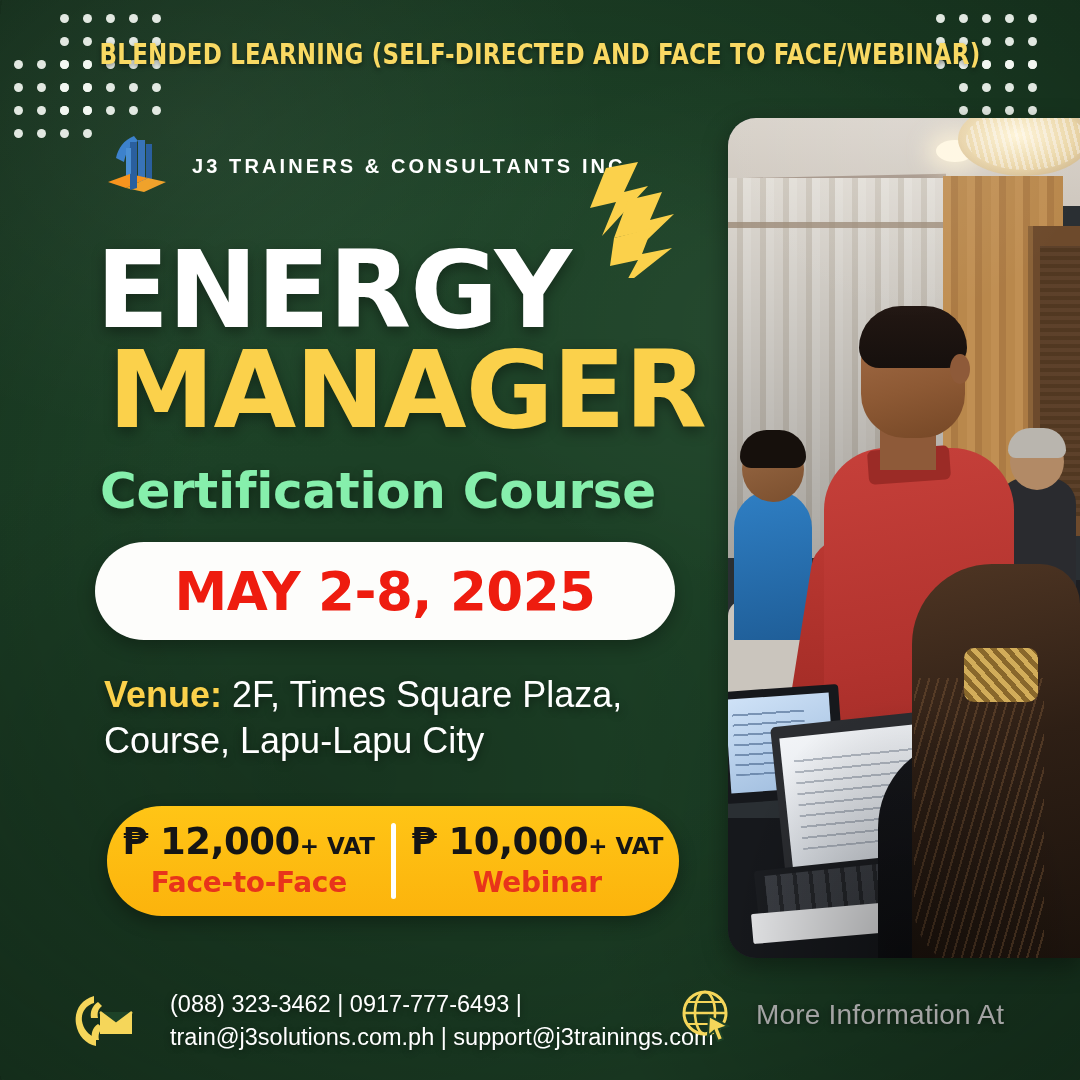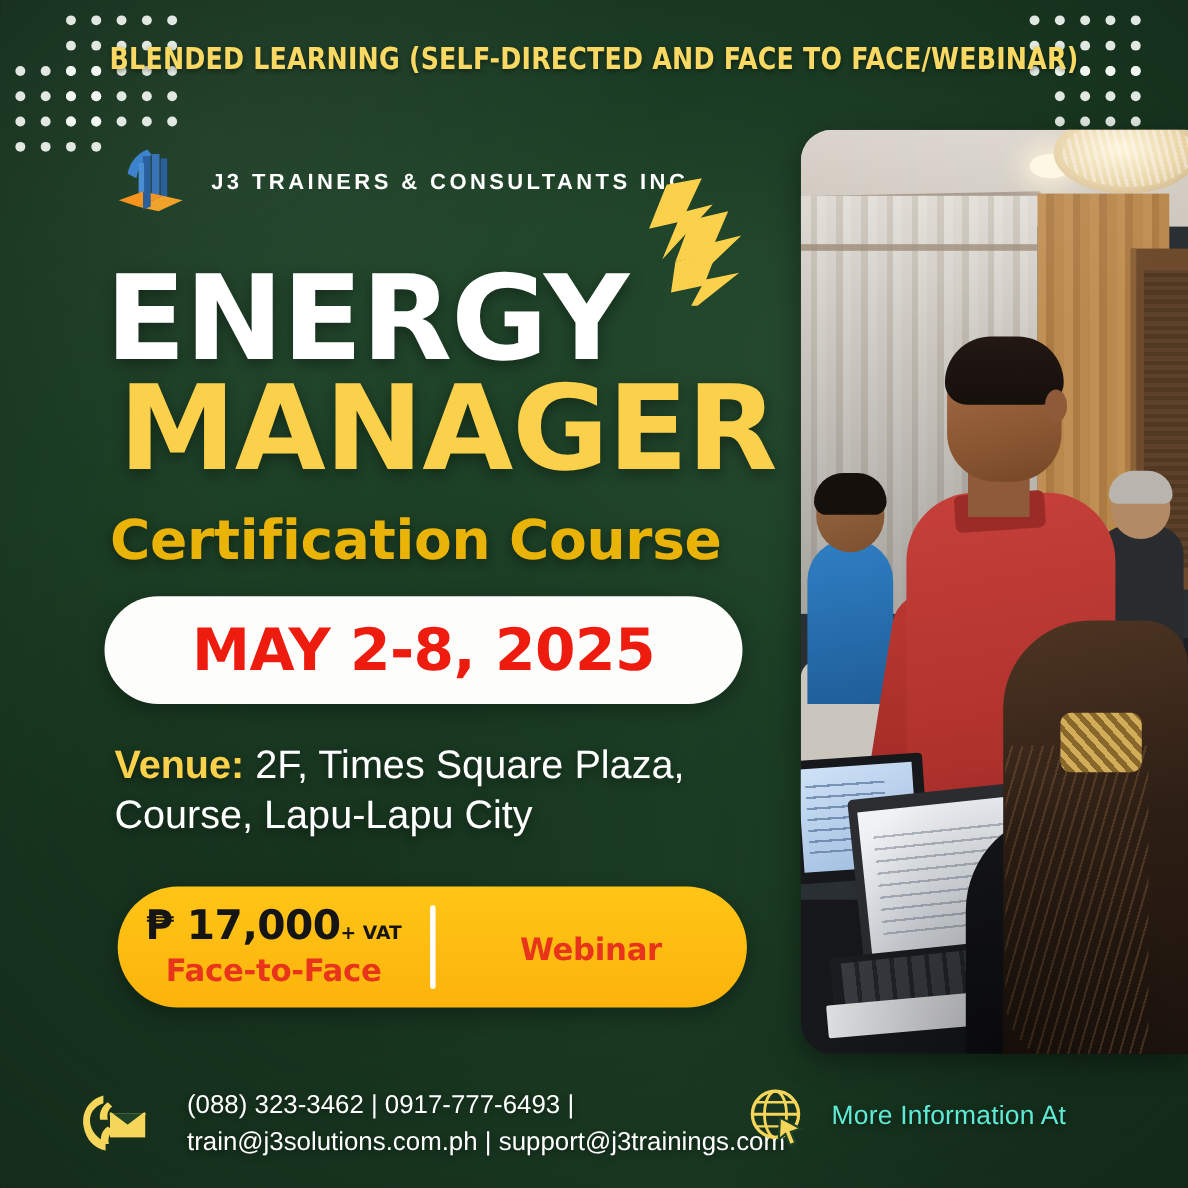--- a/index.html
+++ b/index.html
@@ -110,21 +110,21 @@
     color: #fbd14b;
     margin-top: 6px;
     margin-left: 12px;
     text-shadow: 0 5px 14px rgba(0,0,0,.38);
   }
   .subhead {
     position: absolute;
     left: 100px; top: 462px;
     font-size: 50px;
     font-weight: 700;
-    color: #eab308;
+    color: #86efac;
     font-family: "DejaVu Sans", sans-serif;
     letter-spacing: -.3px;
     text-shadow: 0 4px 11px rgba(0,0,0,.40);
   }
 
   
   .date-pill {
     position: absolute;
     left: 95px; top: 542px;
     width: 580px; height: 98px;
@@ -174,21 +174,21 @@
   .price-amount {
     font-family: "DejaVu Sans", sans-serif;
     font-size: 37px;
     font-weight: 700;
     color: #151515;
     letter-spacing: -.5px;
     white-space: nowrap;
     line-height: 1.05;
   }
   .price-amount .vat {
-    font-size: 17px;
+    font-size: 23px;
     letter-spacing: 0;
     margin-top: 21px;
   }
   .price-label {
     font-family: "DejaVu Sans", sans-serif;
     font-size: 28px;
     font-weight: 700;
     color: #e8341b;
     margin-top: 4px;
     letter-spacing: -.3px;
@@ -311,22 +311,22 @@
   }
   .footer-right {
     position: absolute;
     left: 678px; top: 986px;
     display: flex;
     align-items: center;
     gap: 20px;
   }
   .fr-text { line-height: 1.2; }
   .fr-more {
-    font-size: 24px;
-    color: #5eead4;
+    font-size: 28px;
+    color: #a3a3a3;
     letter-spacing: .2px;
     text-shadow: 0 2px 7px rgba(0,0,0,.45);
   }
   .fr-url {
     font-size: 27px;
     font-weight: 700;
     color: #ffffff;
     letter-spacing: -.2px;
     margin-top: 3px;
     text-shadow: 0 2px 7px rgba(0,0,0,.45);
@@ -450,25 +450,26 @@
     <span>MAY 2-8, 2025</span>
   </div>
 
   <div class="venue">
     <b>Venue:</b><span> 2F, Times Square Plaza,</span><br>
     <span>Course, Lapu-Lapu City</span>
   </div>
 
   <div class="price-banner">
     <div class="price-col">
-      <div class="price-amount"><span>₱ 17,000</span><span class="vat">+ VAT</span></div>
+      <div class="price-amount"><span>₱ 12,000</span><span class="vat">+ VAT</span></div>
       <div class="price-label">Face-to-Face</div>
     </div>
     <div class="price-divider"></div>
     <div class="price-col">
+      <div class="price-amount"><span>₱ 10,000</span><span class="vat">+ VAT</span></div>
       <div class="price-label">Webinar</div>
     </div>
   </div>
 
   <div class="photo">
     <div class="ph ph-ceiling"></div>
     <div class="ph ph-ceil-line"></div>
     <div class="ph ph-downlight"></div>
     <div class="ph ph-chandelier"></div>
     <div class="ph ph-chand-grain"></div>

